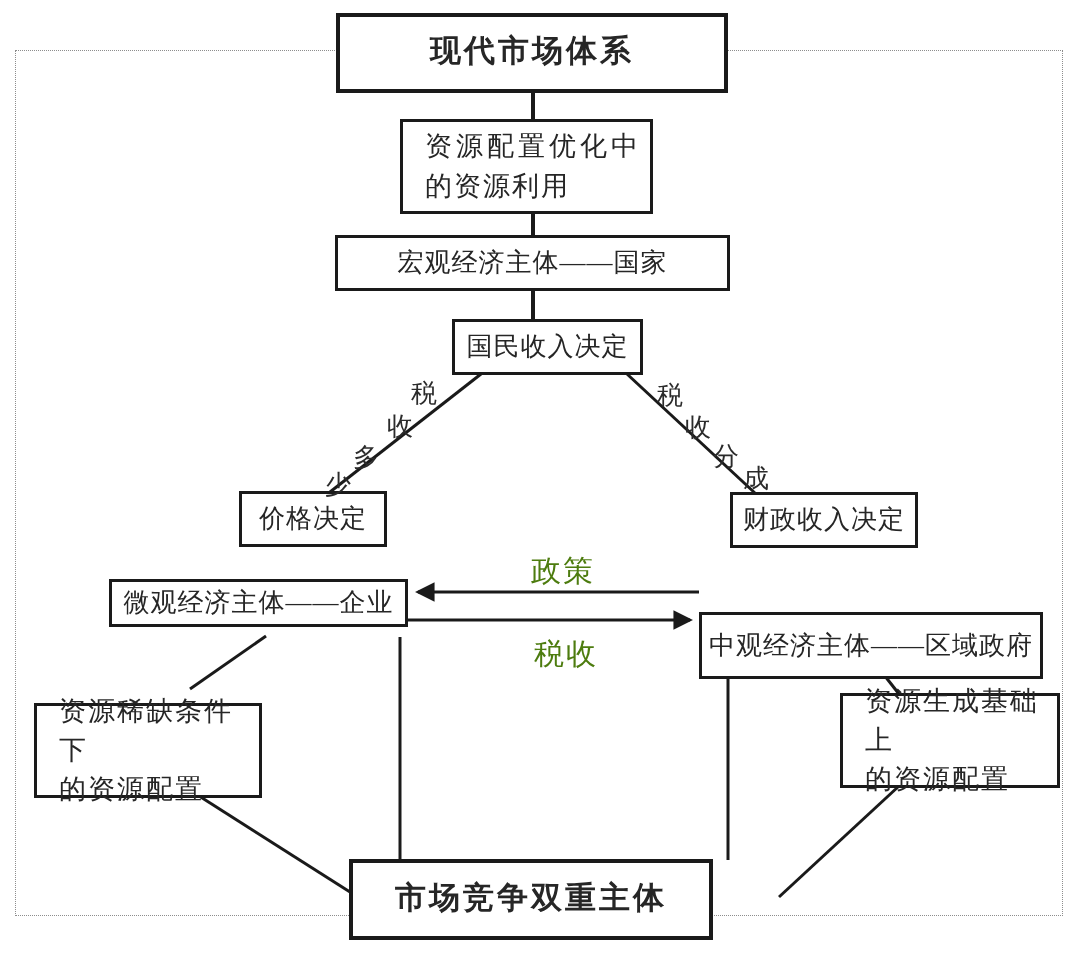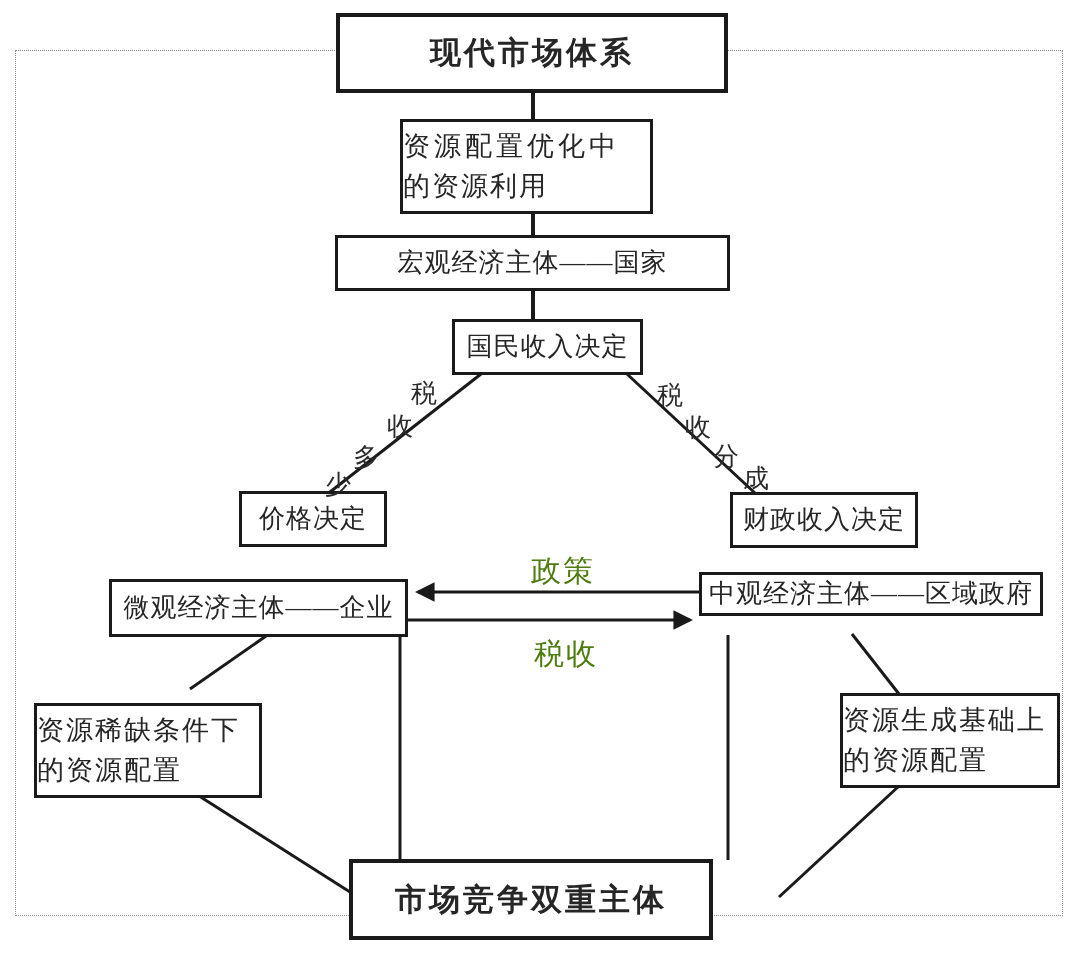--- a/index.html
+++ b/index.html
@@ -24,43 +24,44 @@
     border:3px solid #1a1a1a;
     display:flex;flex-direction:column;
     align-items:center;justify-content:center;
     font-size:26px;line-height:1.35;
     letter-spacing:1px;
     text-align:center;
     color:#262626;
   }
   .node.bold-node{
     border-width:4px;
-    font-family:Liberation Sans, sans-serif;
+    font-family:Liberation Mono, monospace;
     font-weight:bold;
     font-size:31px;
     letter-spacing:3px;
   }
   .node.two-line{
     align-items:flex-start;
     text-align:left;
+    padding-left:22px;
     line-height:1.45;
     font-size:27px;
   }
   .node.two-line .line1{letter-spacing:4px;}
   .node.two-line .line2{letter-spacing:2px;}
 
   
   .n-modern    {left:336px; top:13px;  width:392px; height:80px;}
   .n-resuse    {left:400px; top:119px; width:253px; height:95px;}
   .n-macro     {left:335px; top:235px; width:395px; height:56px;}
   .n-income    {left:452px; top:319px; width:191px; height:56px;}
   .n-price     {left:239px; top:491px; width:148px; height:56px;}
   .n-fiscal    {left:730px; top:492px; width:188px; height:56px;text-align:right;}
-  .n-micro     {left:109px; top:579px; width:299px; height:58px;}
-  .n-meso      {left:699px; top:572px; width:344px; height:44px;}
+  .n-micro     {left:109px; top:579px; width:299px; height:48px;}
+  .n-meso      {left:699px; top:612px; width:344px; height:67px;}
   .n-scarcity  {left:34px;  top:687px; width:228px; height:95px;margin-top:16px;}
   .n-generation{left:840px; top:693px; width:220px; height:95px;}
   .n-dual      {left:349px; top:859px; width:364px; height:81px; font-size:30px;}
 
   .edge-label{
     position:absolute;
     font-size:30px;
     letter-spacing:2px;
     color:#4d7c0f;
     white-space:nowrap;

